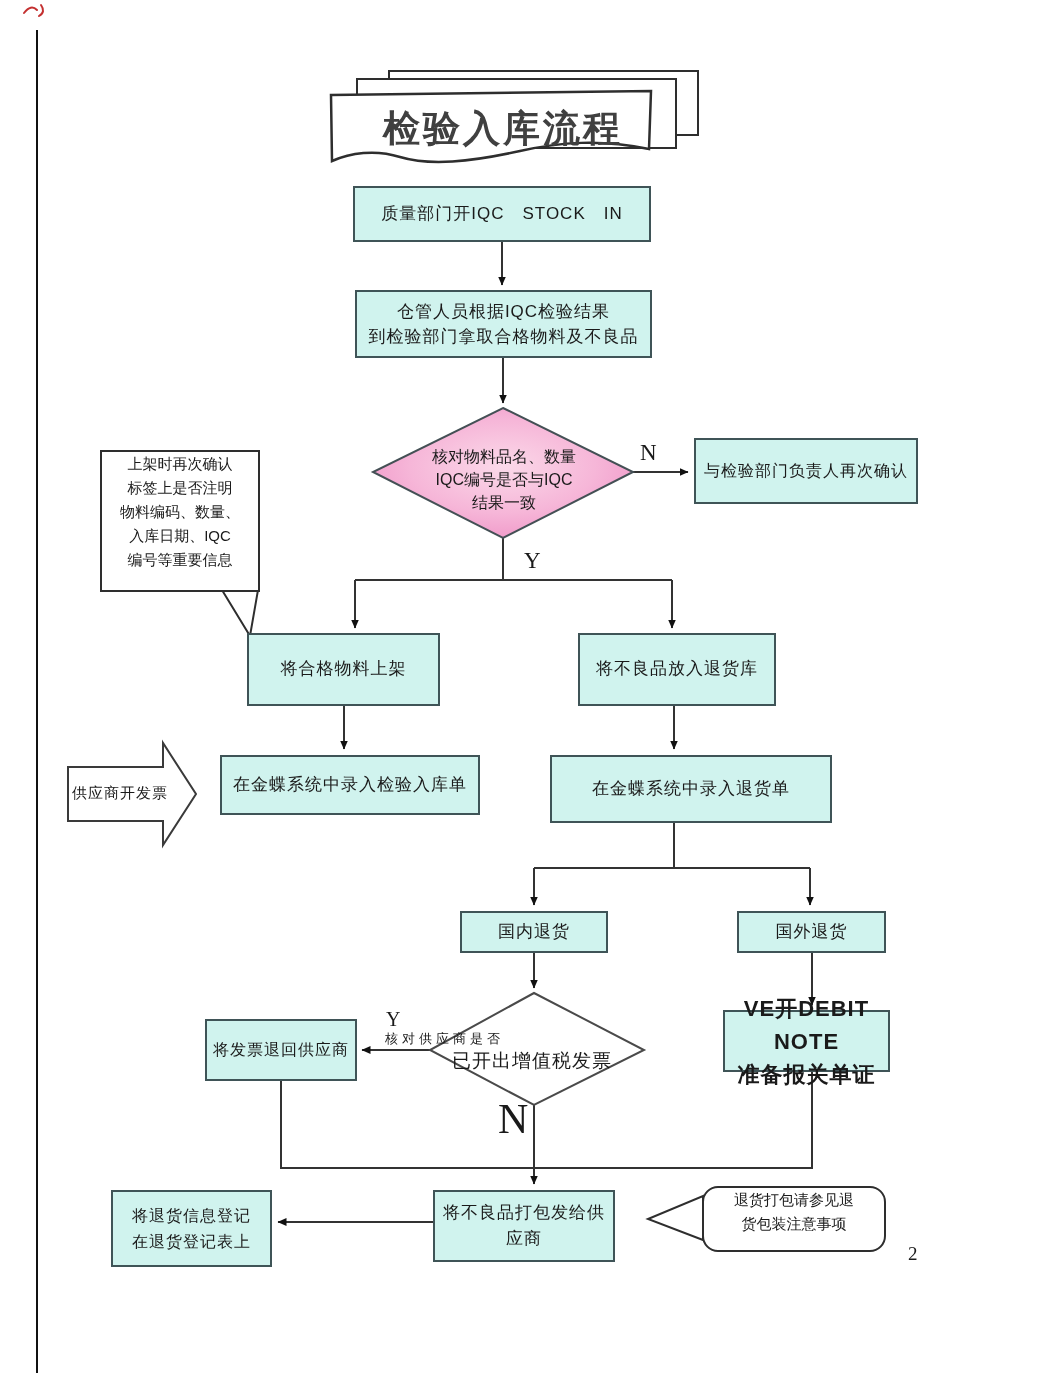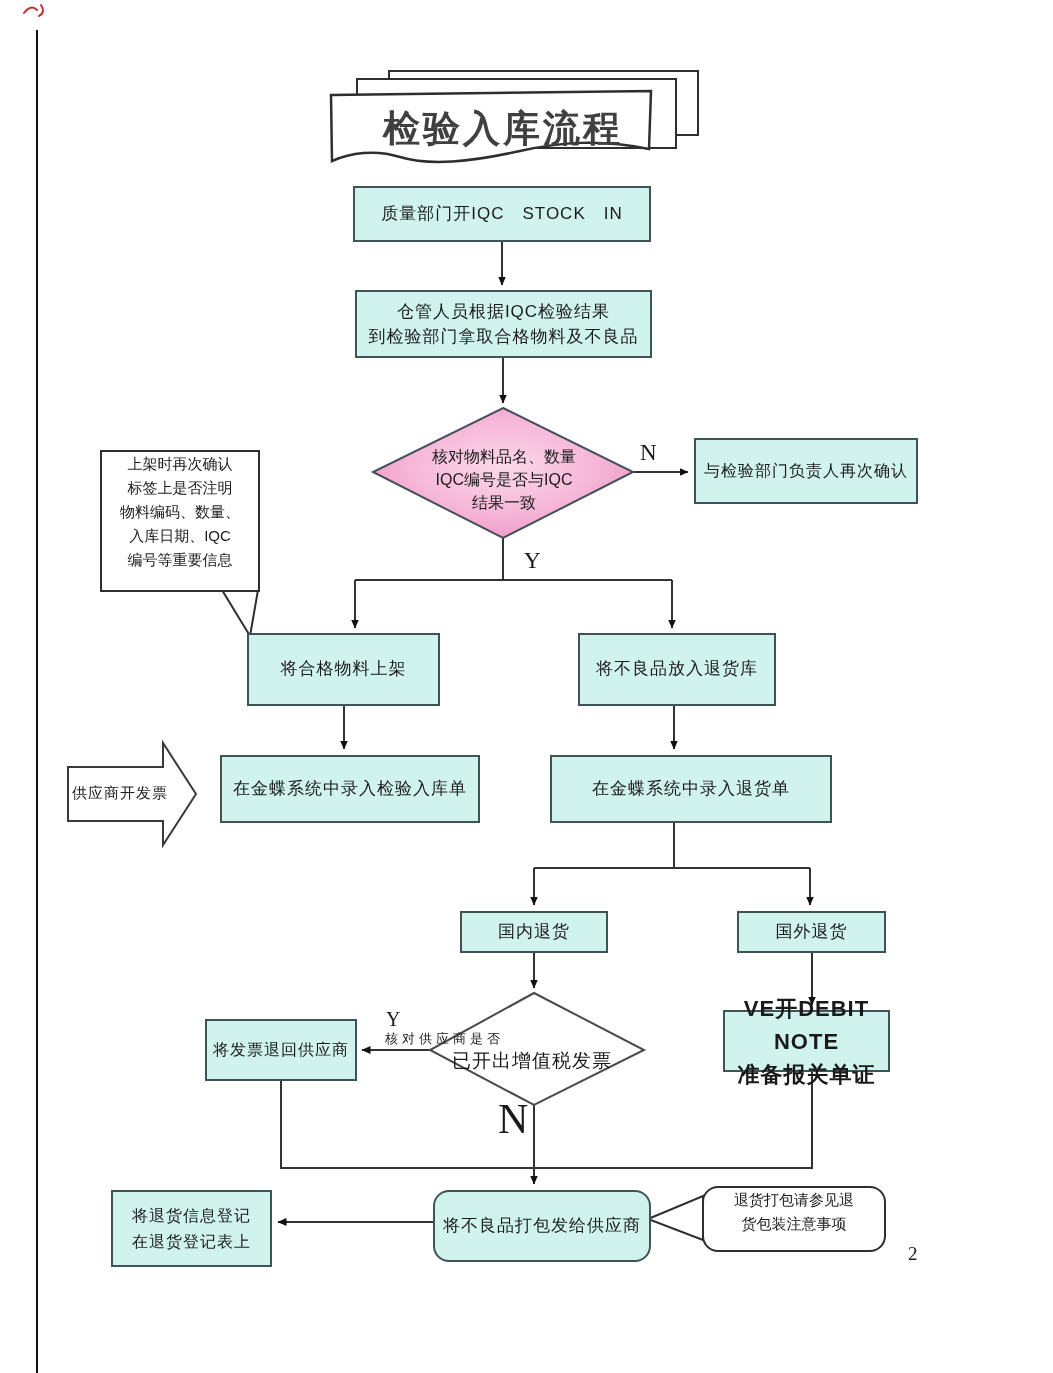--- a/index.html
+++ b/index.html
@@ -115,36 +115,36 @@
     <span>仓管人员根据IQC检验结果</span>
     <span>到检验部门拿取合格物料及不良品</span>
   </div>
 
   <div class="box" style="left:694px;top:438px;width:224px;height:66px;font-size:16px;">与检验部门负责人再次确认</div>
 
   <div class="box" style="left:247px;top:633px;width:193px;height:73px;">将合格物料上架</div>
 
   <div class="box" style="left:578px;top:633px;width:198px;height:73px;">将不良品放入退货库</div>
 
-  <div class="box" style="left:220px;top:755px;width:260px;height:68px;">在金蝶系统中录入检验入库单</div>
+  <div class="box" style="left:220px;top:755px;width:260px;height:60px;">在金蝶系统中录入检验入库单</div>
 
   <div class="box" style="left:550px;top:755px;width:282px;height:68px;">在金蝶系统中录入退货单</div>
 
   <div class="box" style="left:460px;top:911px;width:148px;height:42px;">国内退货</div>
 
   <div class="box" style="left:737px;top:911px;width:149px;height:42px;">国外退货</div>
 
   <div class="box" style="left:205px;top:1019px;width:152px;height:62px;font-size:16px;">将发票退回供应商</div>
 
   <div class="box" style="left:723px;top:1010px;width:167px;height:62px;font-weight:bold;font-size:22px;line-height:1.5;">
     <span>VE开DEBIT NOTE</span>
     <span>准备报关单证</span>
   </div>
 
-  <div class="box" style="left:433px;top:1190px;width:218px;height:72px;border-radius:16px;">将不良品打包发给供应商</div>
+  <div class="box" style="left:433px;top:1190px;width:182px;height:72px;">将不良品打包发给供应商</div>
 
   <div class="box" style="left:111px;top:1190px;width:161px;height:77px;font-size:16px;line-height:1.6;">
     <span>将退货信息登记</span>
     <span>在退货登记表上</span>
   </div>
 
   <div class="dlabel" style="left:393px;top:445px;width:222px;font-size:16px;line-height:1.45;font-weight:500;">
     <div>核对物料品名、数量</div>
     <div>IQC编号是否与IQC</div>
     <div>结果一致</div>

